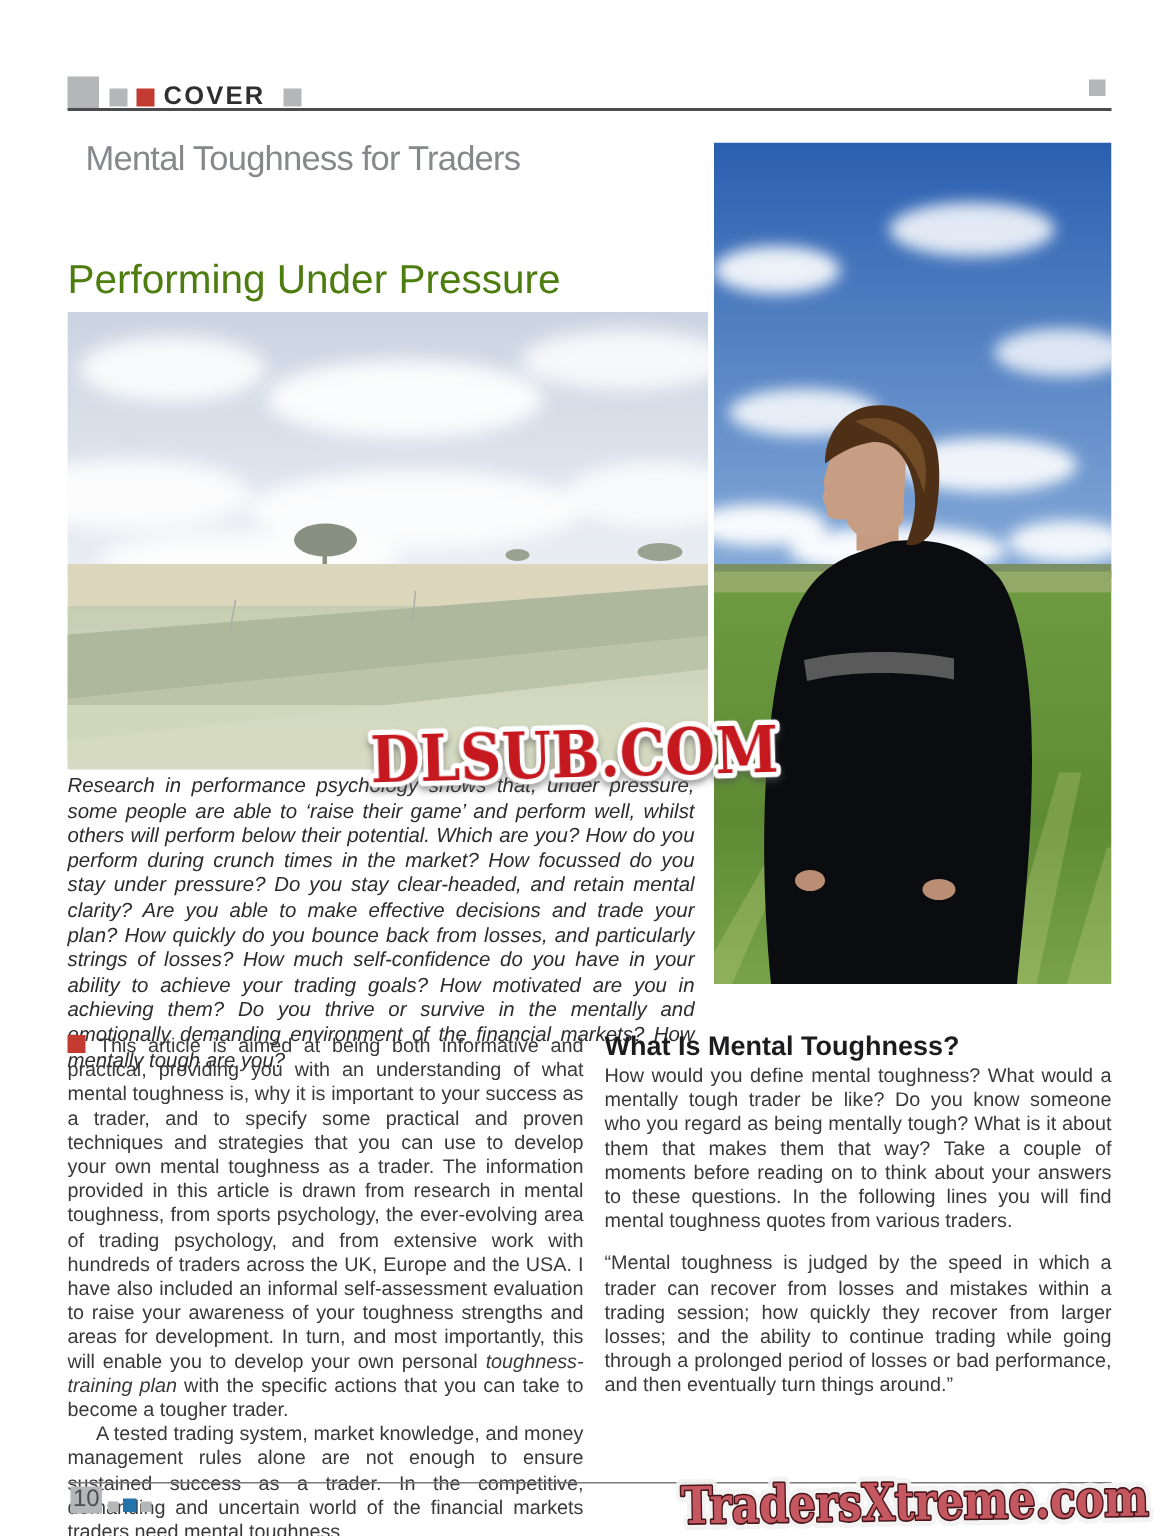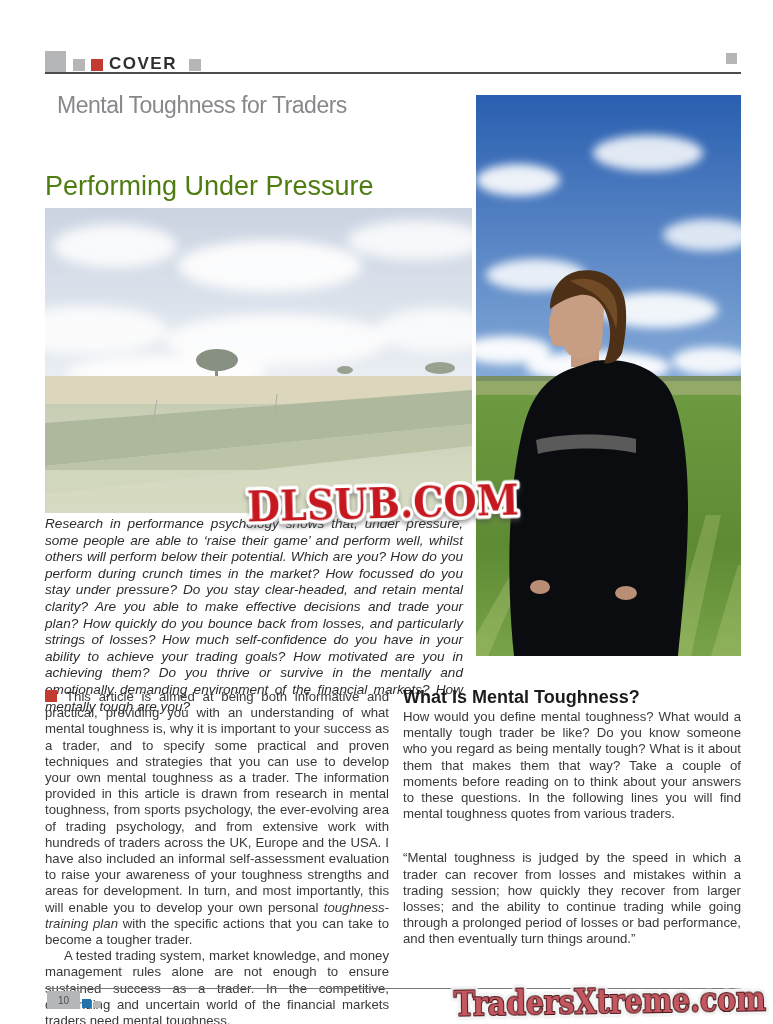--- a/index.html
+++ b/index.html
@@ -27,25 +27,25 @@
     position:absolute;left:45px;top:516px;width:418px;
     font-size:13.6px;font-style:italic;line-height:16.6px;color:#2c2c2e;text-align:justify;
   }
   
   .col{position:absolute;top:689px;font-size:13.2px;line-height:16.2px;color:#39393b;text-align:justify;}
   .col-left{left:45px;width:344px;}
   .col-right{left:403px;width:338px;}
   .col p{margin:0;}
   .col p.indent{text-indent:19px;}
   .col h3{margin:0 0 3px 0;font-size:18px;line-height:17px;color:#1c1c1e;}
-  .col p.quote{margin-top:28px;}
+  .col p.quote{margin-top:12px;}
   .bullet-sq{display:inline-block;width:12px;height:12px;background:#c23a30;margin-right:9px;vertical-align:-1px;}
   
   .ftr-line{position:absolute;left:45px;top:988px;width:696px;height:1px;background:#7a7a7c;}
-  .page-num{position:absolute;left:47px;top:991px;width:33px;height:18px;background:#b4b6b8;color:#4e4e50;font-size:10px;display:flex;align-items:center;justify-content:center;}
+  .page-num{position:absolute;left:47px;top:991px;width:21px;height:18px;background:#b4b6b8;color:#4e4e50;font-size:16px;display:flex;align-items:center;justify-content:center;}
   .ftr-sq{position:absolute;}
   .wm-traders{position:absolute;left:447px;top:980px;transform:rotate(-1deg);z-index:6;}
   .gray{background:#b4b6b8;}
   .red{background:#c23a30;}
   .blue{background:#2473aa;}
 </style>
 </head>
 <body>
 
 <div class="page">

